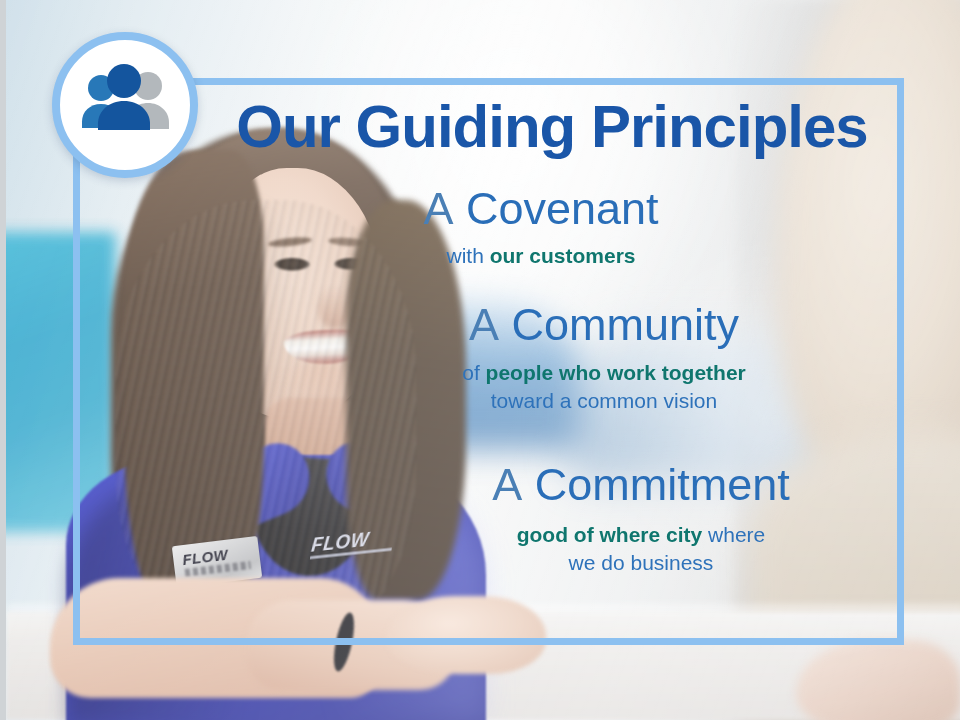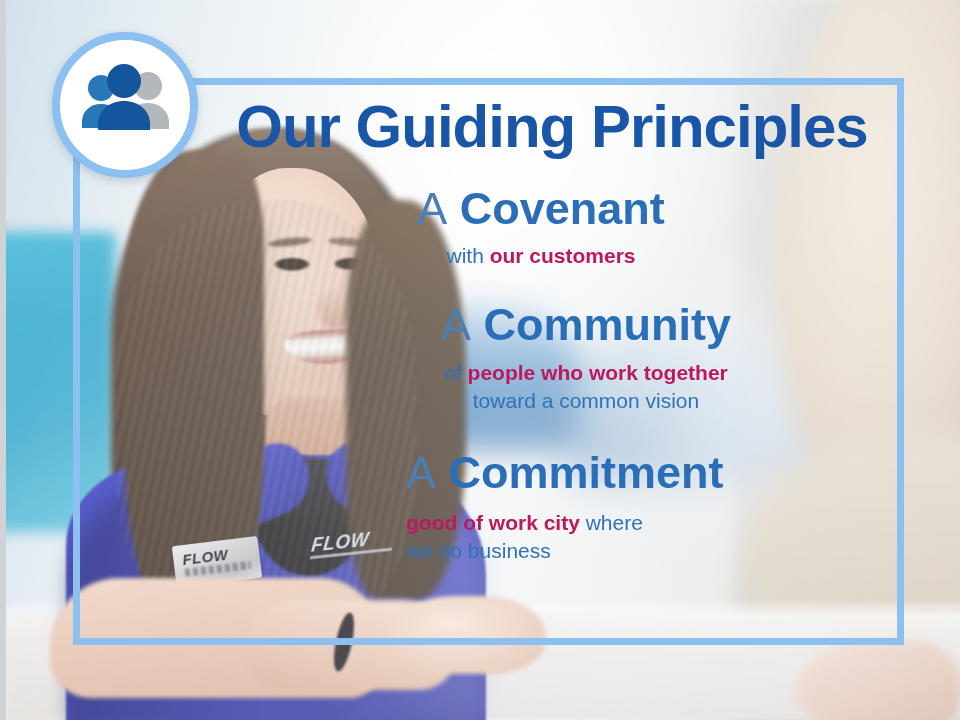--- a/index.html
+++ b/index.html
@@ -352,34 +352,34 @@
 
   .block{ position:absolute; }
 
   .big{
     font-size:45px;
     line-height:1.04;
     color:#2e72ba;
     white-space:nowrap;
   }
   .big .art{ font-weight:300; color:#4a7fb5; }
-  .big .word{ font-weight:bold; color:#2a6eb8; }
+  .big .word{ font-weight:normal; color:#2a6eb8; }
 
   .sub{
     font-size:21px;
     line-height:1.32;
     color:#2e72ba;
     font-weight:normal;
   }
-  .sub b{ font-weight:bold; color:#be185d; }
+  .sub b{ font-weight:bold; color:#0f766e; }
 
   
   #block-covenant   { left:300px; top:186px; width:470px; text-align:center; }
-  #block-community  { left:330px; top:302px; width:500px; text-align:center; }
-  #block-commitment { left:400px; top:450px; width:470px; }
+  #block-community  { left:348px; top:302px; width:500px; text-align:center; }
+  #block-commitment { left:400px; top:462px; width:470px; text-align:center; }
 
   #block-covenant .sub   { margin-top:9px; }
   #block-community .sub  { margin-top:10px; }
   #block-commitment .sub { margin-top:12px; }
 </style>
 </head>
 <body>
 
 <div id="stage">
 
@@ -480,18 +480,18 @@
         <div><span>toward a common vision</span></div>
       </div>
   </div>
 
   <div class="block" id="block-commitment">
     <div class="big">
       <span class="art">A</span>
       <span class="word">Commitment</span>
     </div>
     <div class="sub">
-        <div><b>good of work city</b><span> where</span></div>
+        <div><b>good of where city</b><span> where</span></div>
         <div><span>we do business</span></div>
       </div>
   </div>
 
 </div>
 
 </body></html>

